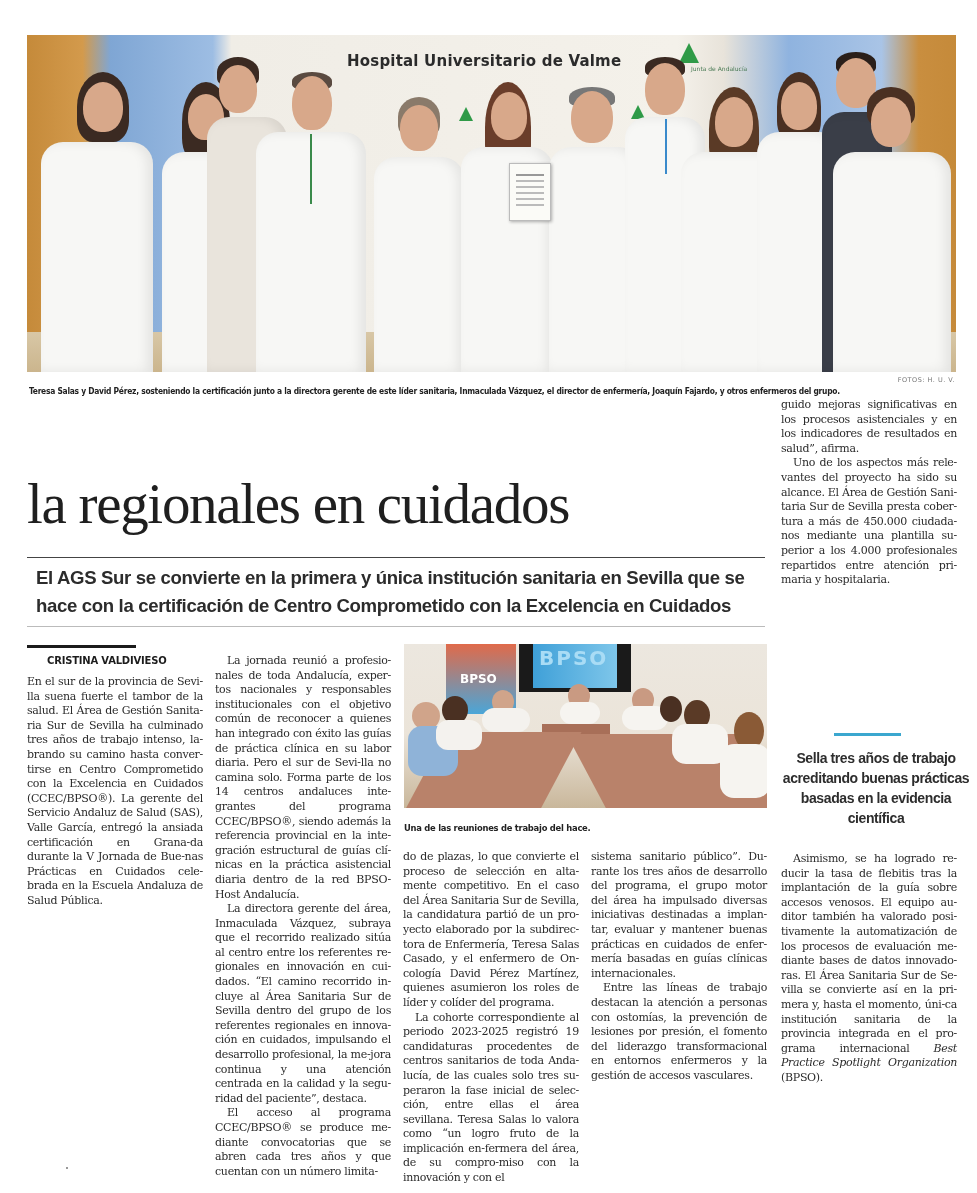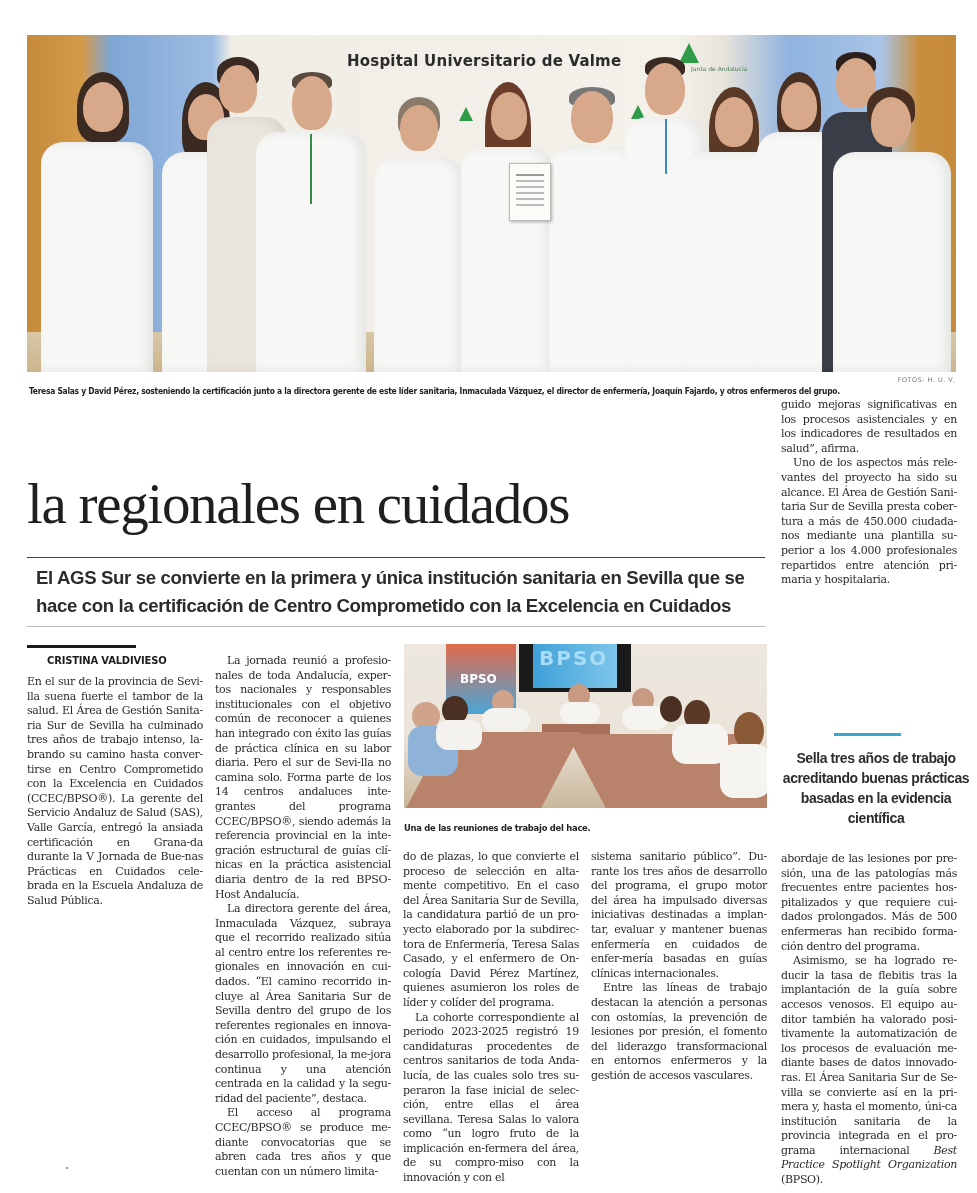--- a/index.html
+++ b/index.html
@@ -226,27 +226,26 @@
   <div class="m-person" style="left:316px; top:100px; width:50px; height:54px; background:#f6f4f0; border-radius:14px;"></div>
 </div>
 <div class="meeting-caption">Una de las reuniones de trabajo del hace.</div>
 
 <div class="col" style="left:403px; top:850px; width:176px;">
   <p class="noindent">do de plazas, lo que convierte el proceso de selección en alta-mente competitivo. En el caso del Área Sanitaria Sur de Sevilla, la candidatura partió de un pro-yecto elaborado por la subdirec-tora de Enfermería, Teresa Salas Casado, y el enfermero de On-cología David Pérez Martínez, quienes asumieron los roles de líder y colíder del programa.</p>
   <p>La cohorte correspondiente al periodo 2023-2025 registró 19 candidaturas procedentes de centros sanitarios de toda Anda-lucía, de las cuales solo tres su-peraron la fase inicial de selec-ción, entre ellas el área sevillana. Teresa Salas lo valora como “un logro fruto de la implicación en-fermera del área, de su compro-miso con la innovación y con el</p>
 </div>
 
 <div class="col" style="left:591px; top:850px; width:176px;">
-  <p class="noindent">sistema sanitario público”. Du-rante los tres años de desarrollo del programa, el grupo motor del área ha impulsado diversas iniciativas destinadas a implan-tar, evaluar y mantener buenas enfermería en cuidados de enfer-mería basadas en guías clínicas internacionales.</p>
+  <p class="noindent">sistema sanitario público”. Du-rante los tres años de desarrollo del programa, el grupo motor del área ha impulsado diversas iniciativas destinadas a implan-tar, evaluar y mantener buenas prácticas en cuidados de enfer-mería basadas en guías clínicas internacionales.</p>
   <p>Entre las líneas de trabajo destacan la atención a personas con ostomías, la prevención de lesiones por presión, el fomento del liderazgo transformacional en entornos enfermeros y la gestión de accesos vasculares.</p>
 </div>
 
 <div class="col" style="left:781px; top:398px; width:176px;">
   <p class="noindent">guido mejoras significativas en los procesos asistenciales y en los indicadores de resultados en salud”, afirma.</p>
   <p>Uno de los aspectos más rele-vantes del proyecto ha sido su alcance. El Área de Gestión Sani-taria Sur de Sevilla presta cober-tura a más de 450.000 ciudada-nos mediante una plantilla su-perior a los 4.000 profesionales repartidos entre atención pri-maria y hospitalaria.</p>
 </div>
 <div class="quote-bar"></div>
 <div class="pull-quote">Sella tres años de trabajo acreditando buenas prácticas basadas en la evidencia científica</div>
 <div class="col" style="left:781px; top:852px; width:176px;">
-  <p class="noindent">abordaje de las lesiones por pre-sión, una de las patologías más frecuentes entre pacientes hos-pitalizados y que requiere cui-dados prolongados. Más de 500 enfermeras han recibido forma-ción dentro del programa.</p>
   <p><span>Asimismo, se ha logrado re-ducir la tasa de flebitis tras la implantación de la guía sobre accesos venosos. El equipo au-ditor también ha valorado posi-tivamente la automatización de los procesos de evaluación me-diante bases de datos innovado-ras. El Área Sanitaria Sur de Se-villa se convierte así en la pri-mera y, hasta el momento, úni-ca institución sanitaria de la provincia integrada en el pro-grama internacional </span><em>Best Practice Spotlight Organization</em><span> (BPSO).</span></p>
 </div>
 <div class="dot-mark"></div>
 
 </body></html>

